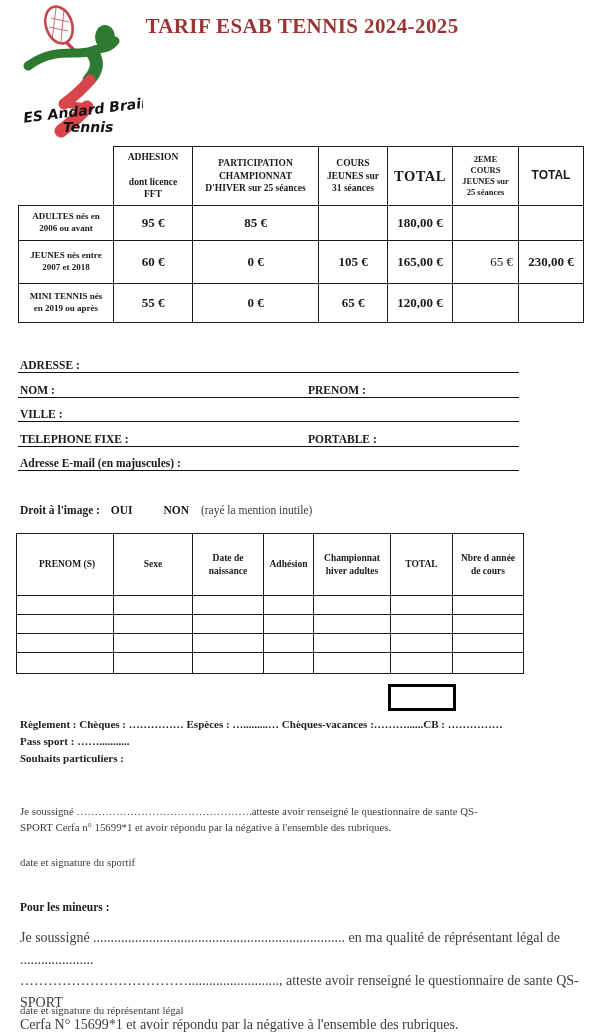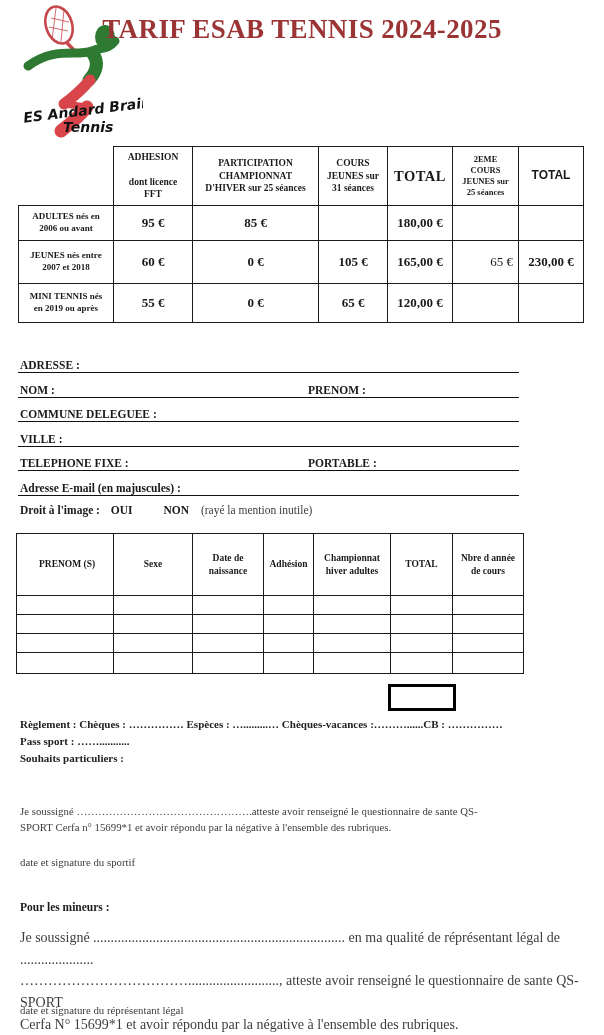--- a/index.html
+++ b/index.html
@@ -7,21 +7,21 @@
     position:relative; width:604px; height:1035px; background:#fff;
     font-family:"Liberation Serif","DejaVu Serif",serif; color:#1a1a1a;
     overflow:hidden;
   }
   .pre { white-space:pre-line; }
 
   
   .logo { position:absolute; left:18px; top:0px; width:125px; height:138px; }
   .doc-title {
     position:absolute; left:0; top:14px; width:604px; text-align:center;
-    font-size:27px; font-weight:bold; color:#9b3434; letter-spacing:0.4px;
+    font-size:21px; font-weight:bold; color:#9b3434; letter-spacing:0.4px;
   }
 
   
   .table1 { position:absolute; left:18px; top:146px; border-collapse:collapse; table-layout:fixed; }
   .table1 td {
     border:1.5px solid #1a1a1a; text-align:center; vertical-align:middle;
     font-weight:bold; font-size:13px; line-height:1.3; padding:1px 2px;
   }
   .table1 td.corner { border:none; }
   .table1 td.head { font-size:9.5px; }
@@ -158,23 +158,20 @@
   </tbody>
     </table>
 
   <div class="formrows">
     <div class="formrow">
       <span class="lbl">ADRESSE :</span>
     </div>
     <div class="formrow">
       <span class="lbl">NOM :</span>
       <span class="lbl2">PRENOM :</span>
-    </div>
-    <div class="formrow">
-      <span class="lbl">COMMUNE DELEGUEE :</span>
     </div>
     <div class="formrow">
       <span class="lbl">VILLE :</span>
     </div>
     <div class="formrow">
       <span class="lbl">TELEPHONE FIXE :</span>
       <span class="lbl2">PORTABLE :</span>
     </div>
     <div class="formrow">
       <span class="lbl">Adresse E-mail (en majuscules) :</span>

